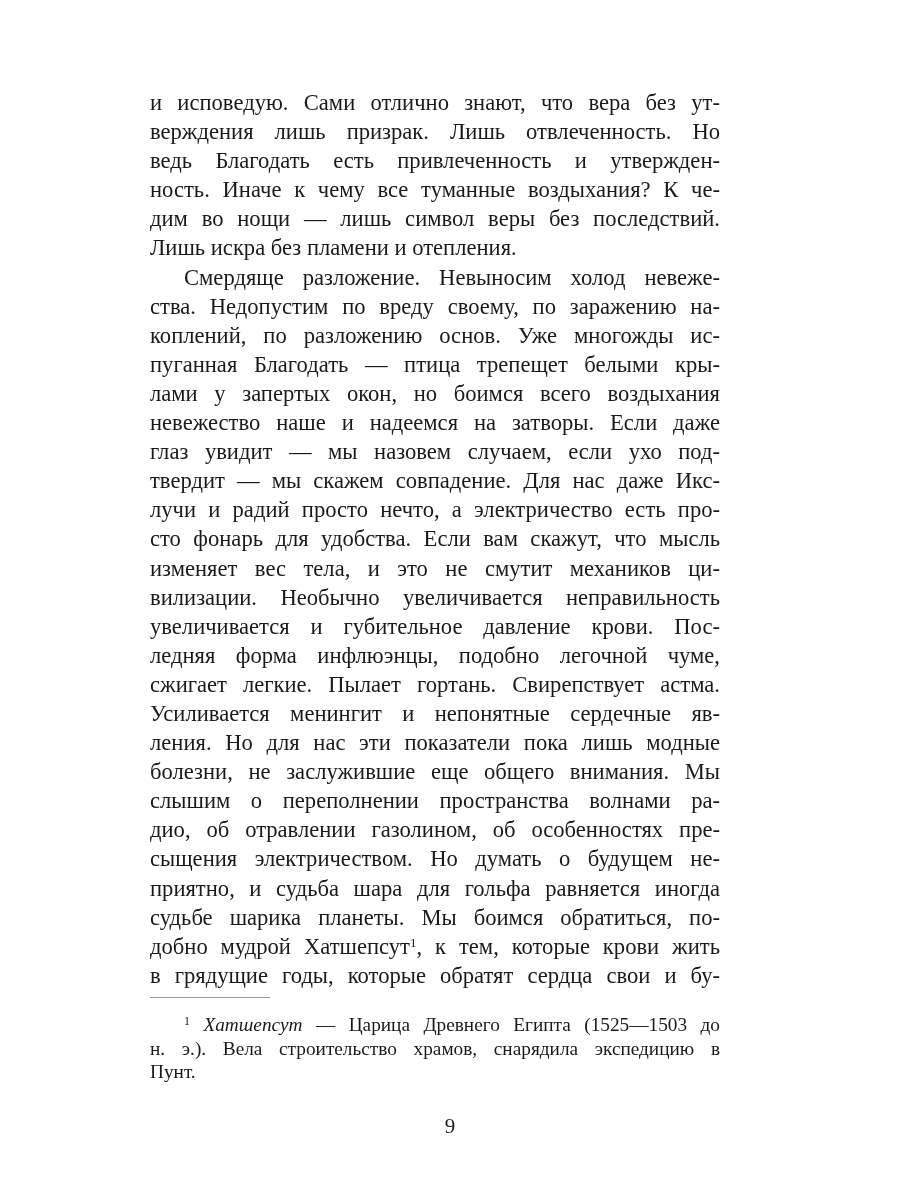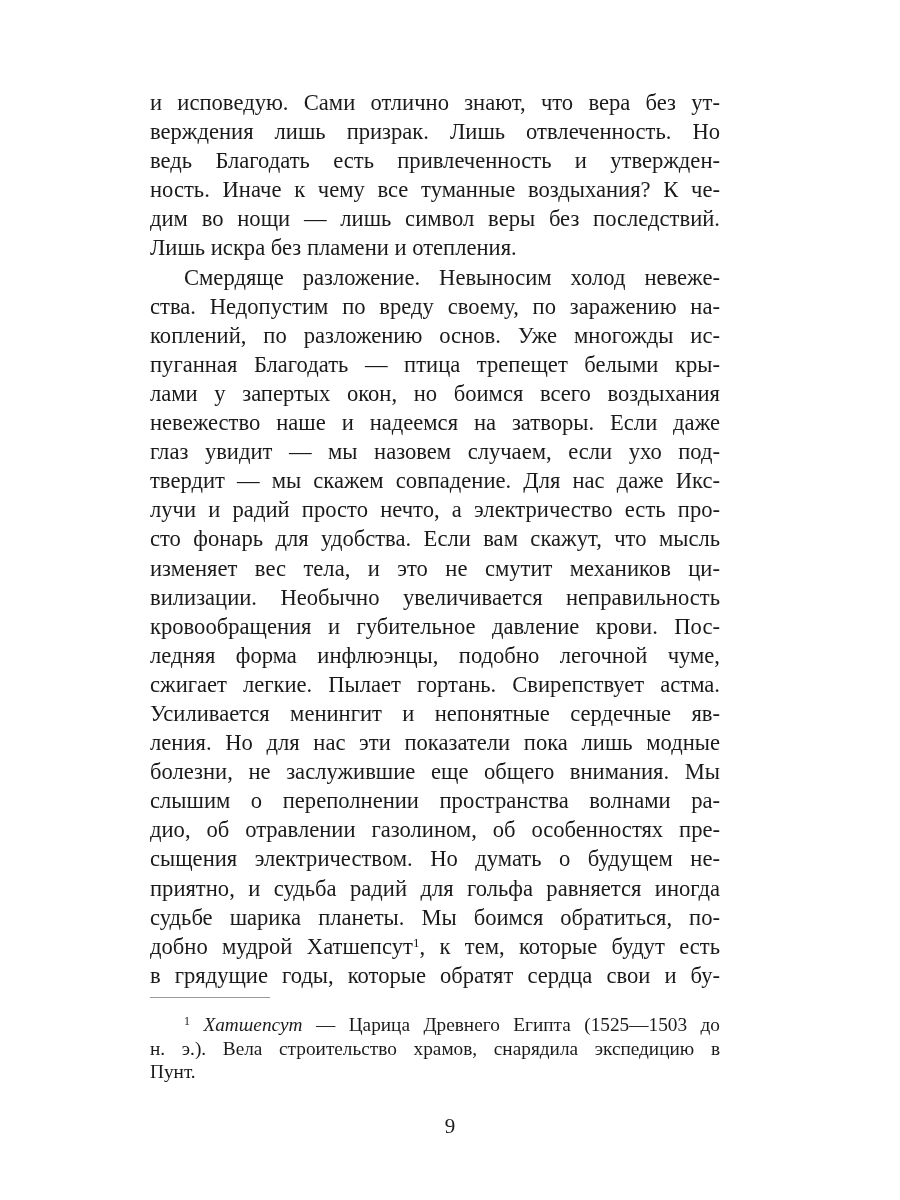--- a/index.html
+++ b/index.html
@@ -97,32 +97,32 @@
   <span class="line">коплений, по разложению основ. Уже многожды ис-</span>
   <span class="line">пуганная Благодать — птица трепещет белыми кры-</span>
   <span class="line">лами у запертых окон, но боимся всего воздыхания</span>
   <span class="line">невежество наше и надеемся на затворы. Если даже</span>
   <span class="line">глаз увидит — мы назовем случаем, если ухо под-</span>
   <span class="line">твердит — мы скажем совпадение. Для нас даже Икс-</span>
   <span class="line">лучи и радий просто нечто, а электричество есть про-</span>
   <span class="line">сто фонарь для удобства. Если вам скажут, что мысль</span>
   <span class="line">изменяет вес тела, и это не смутит механиков ци-</span>
   <span class="line">вилизации. Необычно увеличивается неправильность</span>
-  <span class="line">кровообращения и губительное давление крови. Пос-</span>
+  <span class="line">увеличивается и губительное давление крови. Пос-</span>
   <span class="line">ледняя форма инфлюэнцы, подобно легочной чуме,</span>
   <span class="line">сжигает легкие. Пылает гортань. Свирепствует астма.</span>
   <span class="line">Усиливается менингит и непонятные сердечные яв-</span>
   <span class="line">ления. Но для нас эти показатели пока лишь модные</span>
   <span class="line">болезни, не заслужившие еще общего внимания. Мы</span>
   <span class="line">слышим о переполнении пространства волнами ра-</span>
   <span class="line">дио, об отравлении газолином, об особенностях пре-</span>
   <span class="line">сыщения электричеством. Но думать о будущем не-</span>
-  <span class="line">приятно, и судьба радий для гольфа равняется иногда</span>
+  <span class="line">приятно, и судьба шара для гольфа равняется иногда</span>
   <span class="line">судьбе шарика планеты. Мы боимся обратиться, по-</span>
-  <span class="line"><span>добно мудрой Хатшепсут</span><sup class="fnref">1</sup><span>, к тем, которые будут есть</span></span>
+  <span class="line"><span>добно мудрой Хатшепсут</span><sup class="fnref">1</sup><span>, к тем, которые крови жить</span></span>
   <span class="line">в грядущие годы, которые обратят сердца свои и бу-</span>
 </div>
 
 <div class="footnote-rule"></div>
 
 <div class="footnotes">
   <span class="fline indent"><sup>1</sup> <em>Хатшепсут</em><span> — Царица Древнего Египта (1525—1503 до</span></span>
   <span class="fline">н. э.). Вела строительство храмов, снарядила экспедицию в</span>
   <span class="fline last">Пунт.</span>
 </div>

